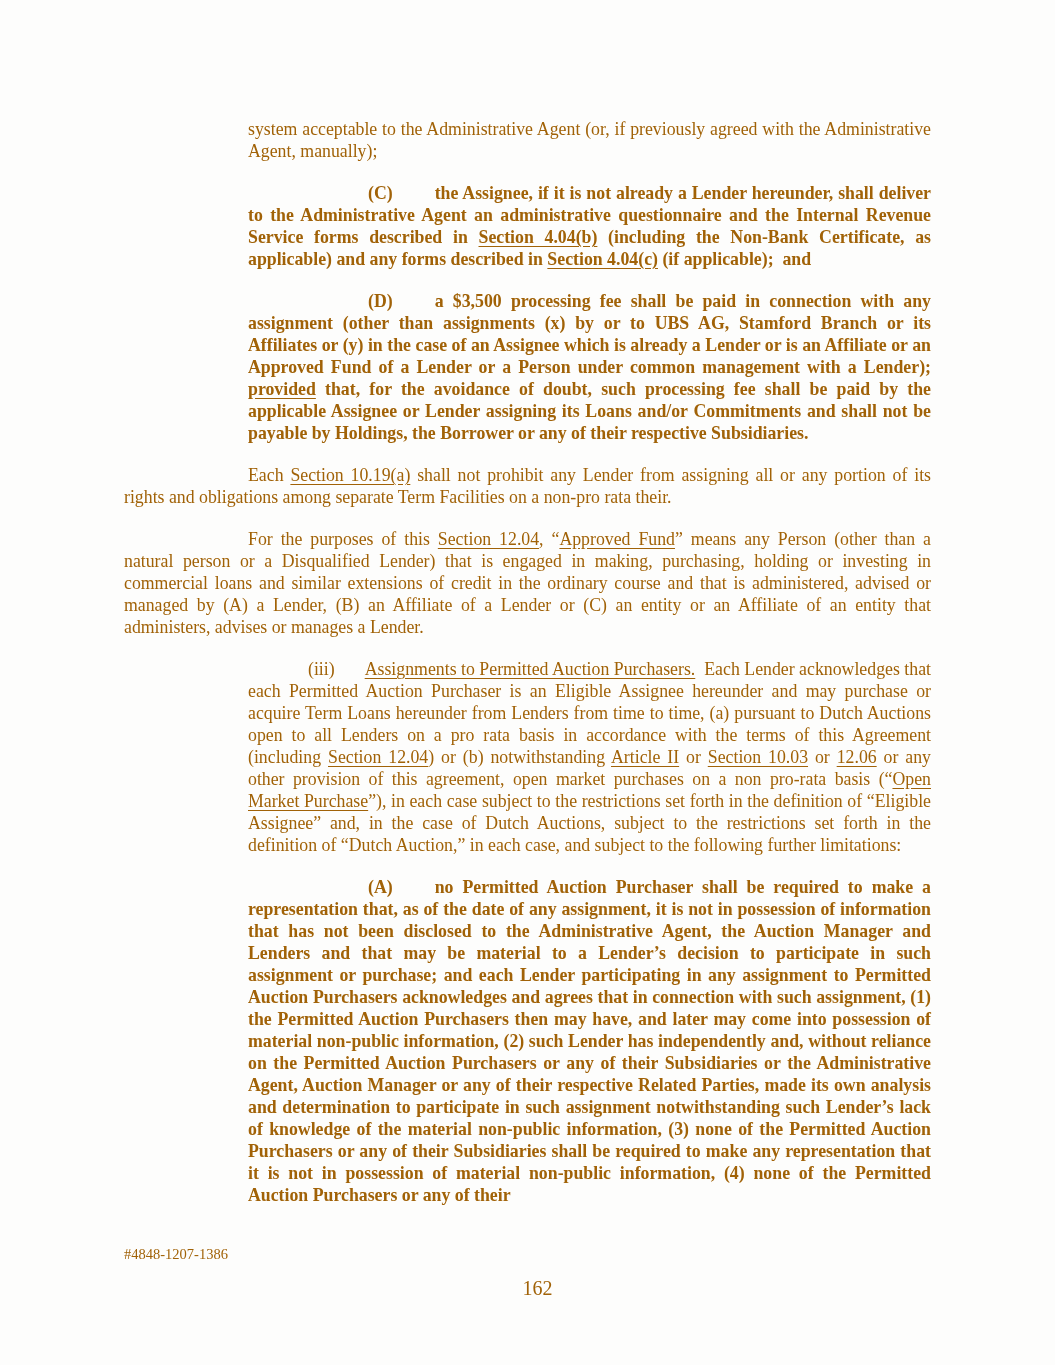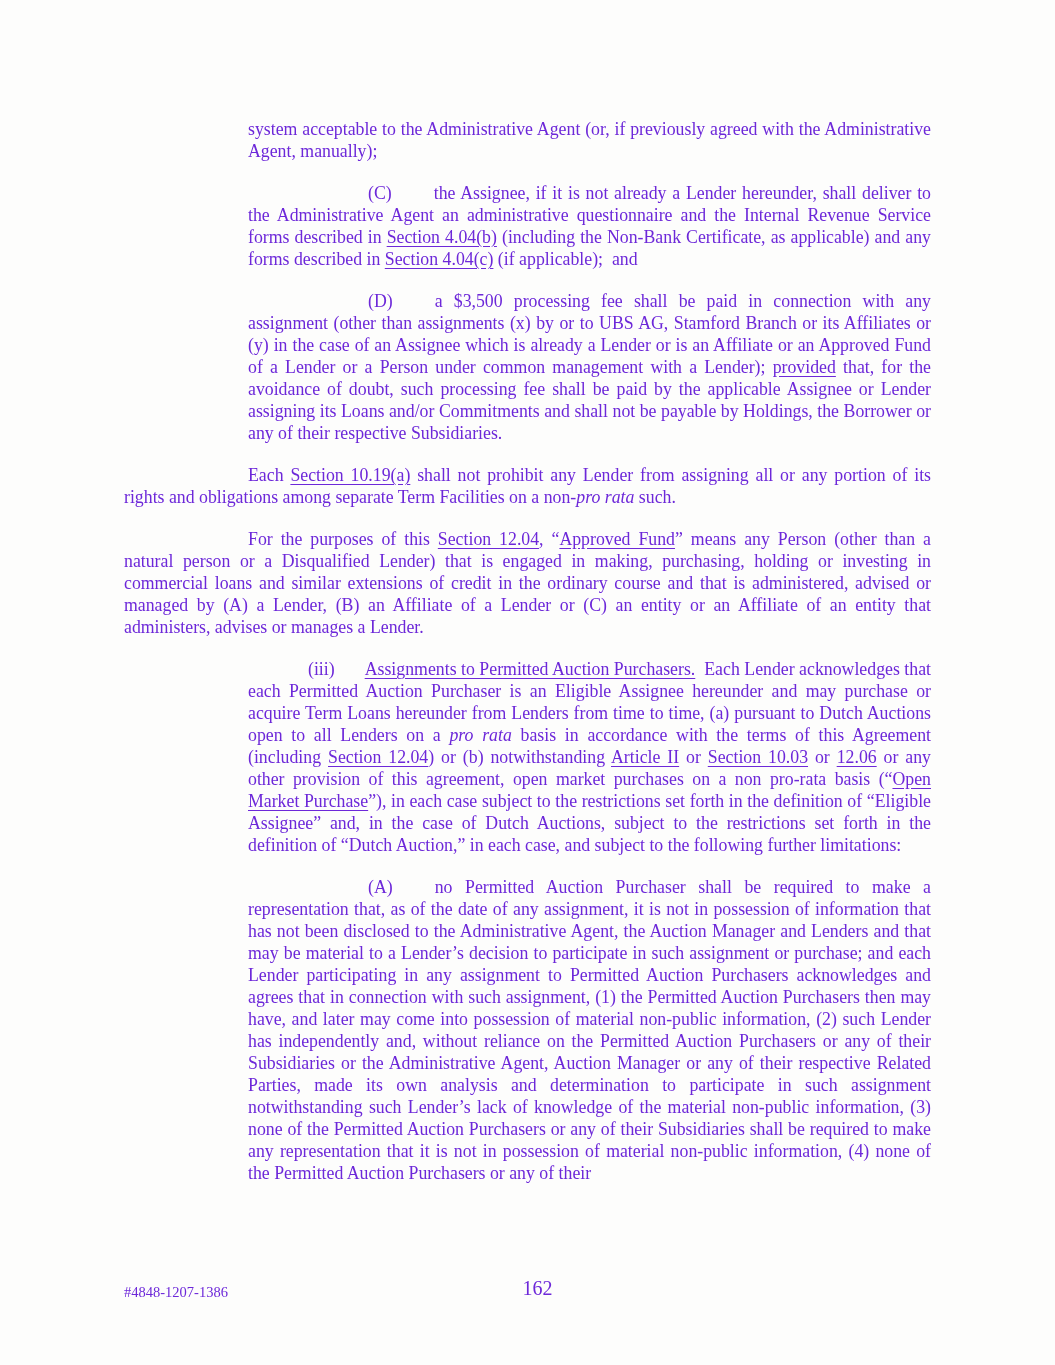--- a/index.html
+++ b/index.html
@@ -3,46 +3,46 @@
 <meta charset="utf-8">
 <style>
   html, body { margin: 0; padding: 0; background: #ffffff; }
   .page {
     position: relative;
     width: 1055px;
     height: 1365px;
     margin: 0 auto;
     background: #fdfdfc;
     font-family: "Liberation Serif", "DejaVu Serif", serif;
-    color: #6d28d9;
+    color: #a16207;
     overflow: hidden;
   }
   .text-block {
     position: absolute;
     left: 124px;
     top: 118px;
     width: 807px;
   }
   p.para {
     margin: 0 0 20px 0;
     font-size: 17.8px;
     line-height: 22px;
     text-align: justify;
   }
   p.cont    { margin-left: 124px; }
-  p.sub     { margin-left: 124px; text-indent: 120px; }
+  p.sub     { margin-left: 124px; text-indent: 120px; font-weight: bold; }
   p.sub-iii { margin-left: 124px; text-indent: 60px; }
   p.main    { text-indent: 124px; }
   .u { text-decoration: underline; text-underline-offset: 2.5px; }
-  .i { font-style: italic; }
+  .i { }
   .gap { display: inline-block; }
   .doc-number {
     position: absolute;
     left: 124px;
-    top: 1283px;
+    top: 1245px;
     font-size: 14.5px;
     line-height: 18px;
   }
   .page-number {
     position: absolute;
     left: 0;
     top: 1276px;
     width: 100%;
     text-align: center;
     font-size: 20px;
@@ -51,20 +51,20 @@
   }
 </style>
 </head>
 <body>
 
 <div class="page">
   <div class="text-block">
       <p class="para cont"><span>system acceptable to the Administrative Agent (or, if previously agreed with the Administrative Agent, manually);</span></p>
       <p class="para sub"><span>(C)</span><span class="gap" style="width: 42px;"></span><span>the Assignee, if it is not already a Lender hereunder, shall deliver to the Administrative Agent an administrative questionnaire and the Internal Revenue Service forms described in </span><span class="u">Section 4.04(b)</span><span> (including the Non-Bank Certificate, as applicable) and any forms described in </span><span class="u">Section 4.04(c)</span><span> (if applicable);&nbsp; and</span></p>
       <p class="para sub"><span>(D)</span><span class="gap" style="width: 42px;"></span><span>a $3,500 processing fee shall be paid in connection with any assignment (other than assignments (x)&nbsp;by or to UBS AG, Stamford Branch or its Affiliates or (y) in the case of an Assignee which is already a Lender or is an Affiliate or an Approved Fund of a Lender or a Person under common management with a Lender); </span><span class="u">provided</span><span> that, for the avoidance of doubt, such processing fee shall be paid by the applicable Assignee or Lender assigning its Loans and/or Commitments and shall not be payable by Holdings, the Borrower or any of their respective Subsidiaries.</span></p>
-      <p class="para main"><span>Each </span><span class="u">Section 10.19(a)</span><span> shall not prohibit any Lender from assigning all or any portion of its rights and obligations among separate Term Facilities on a non-</span><span class="i">pro rata</span><span> such.</span></p>
+      <p class="para main"><span>Each </span><span class="u">Section 10.19(a)</span><span> shall not prohibit any Lender from assigning all or any portion of its rights and obligations among separate Term Facilities on a non-</span><span class="i">pro rata</span><span> their.</span></p>
       <p class="para main"><span>For the purposes of this </span><span class="u">Section 12.04</span><span>, “</span><span class="u">Approved Fund</span><span>” means any Person (other than a natural person or a Disqualified Lender) that is engaged in making, purchasing, holding or investing in commercial loans and similar extensions of credit in the ordinary course and that is administered, advised or managed by (A) a Lender, (B) an Affiliate of a Lender or (C) an entity or an Affiliate of an entity that administers, advises or manages a Lender.</span></p>
       <p class="para sub-iii"><span>(iii)</span><span class="gap" style="width: 30px;"></span><span class="u">Assignments to Permitted Auction Purchasers.</span><span>&nbsp; Each Lender acknowledges that each Permitted Auction Purchaser is an Eligible Assignee hereunder and may purchase or acquire Term Loans hereunder from Lenders from time to time, (a)&nbsp;pursuant to Dutch Auctions open to all Lenders on a </span><span class="i">pro rata</span><span> basis in accordance with the terms of this Agreement (including </span><span class="u">Section 12.04</span><span>) or (b)&nbsp;notwithstanding </span><span class="u">Article II</span><span> or </span><span class="u">Section 10.03</span><span> or </span><span class="u">12.06</span><span> or any other provision of this agreement, open market purchases on a non pro-rata basis (“</span><span class="u">Open Market Purchase</span><span>”), in each case subject to the restrictions set forth in the definition of “Eligible Assignee” and, in the case of Dutch Auctions, subject to the restrictions set forth in the definition of “Dutch Auction,” in each case, and subject to the following further limitations:</span></p>
       <p class="para sub"><span>(A)</span><span class="gap" style="width: 42px;"></span><span>no Permitted Auction Purchaser shall be required to make a representation that, as of the date of any assignment, it is not in possession of information that has not been disclosed to the Administrative Agent, the Auction Manager and Lenders and that may be material to a Lender’s decision to participate in such assignment or purchase; and each Lender participating in any assignment to Permitted Auction Purchasers acknowledges and agrees that in connection with such assignment, (1) the Permitted Auction Purchasers then may have, and later may come into possession of material non-public information, (2) such Lender has independently and, without reliance on the Permitted Auction Purchasers or any of their Subsidiaries or the Administrative Agent, Auction Manager or any of their respective Related Parties, made its own analysis and determination to participate in such assignment notwithstanding such Lender’s lack of knowledge of the material non-public information, (3) none of the Permitted Auction Purchasers or any of their Subsidiaries shall be required to make any representation that it is not in possession of material non-public information, (4) none of the Permitted Auction Purchasers or any of their</span></p>
     </div>
   <div class="doc-number">#4848-1207-1386</div>
   <div class="page-number">162</div>
 </div>
 
 </body></html>

